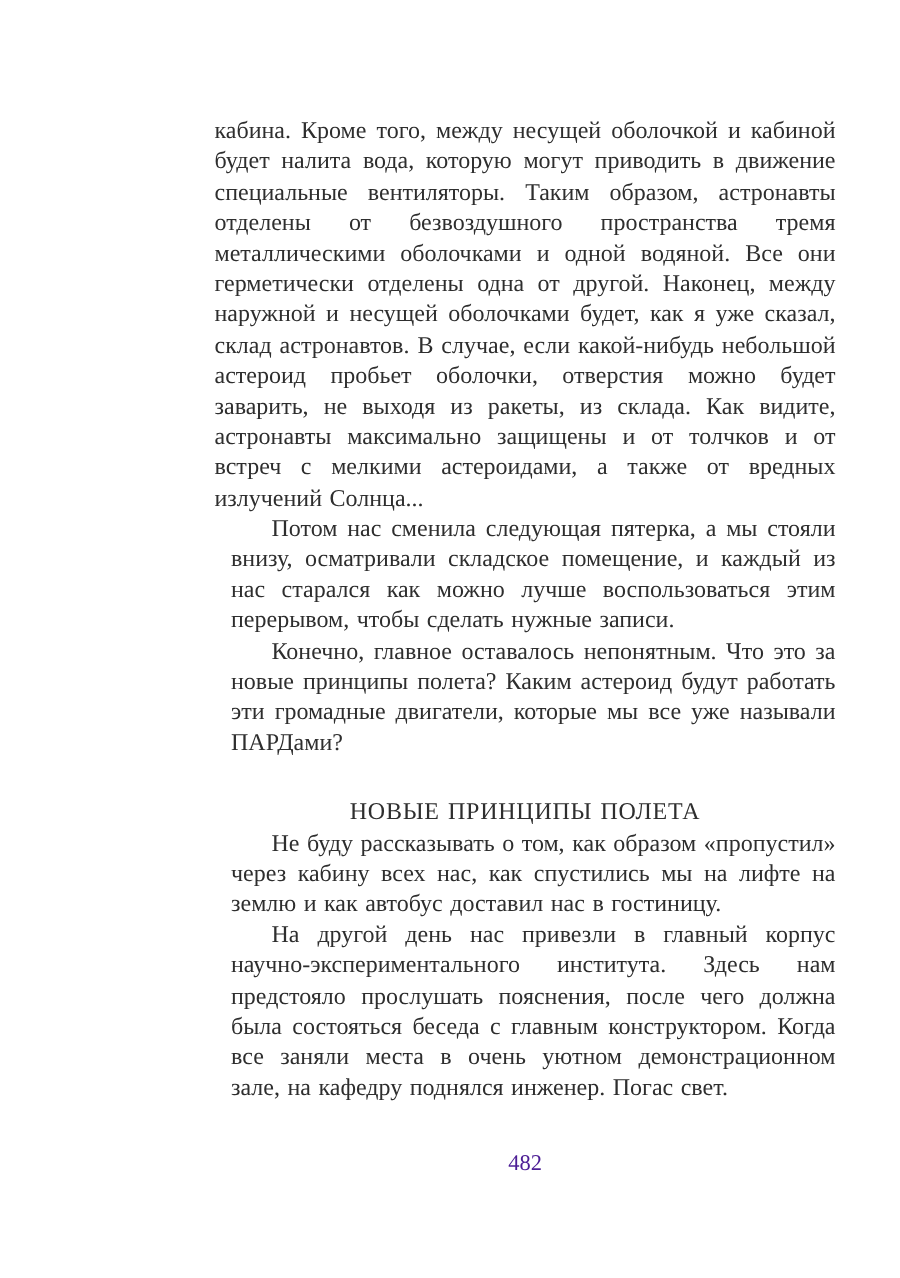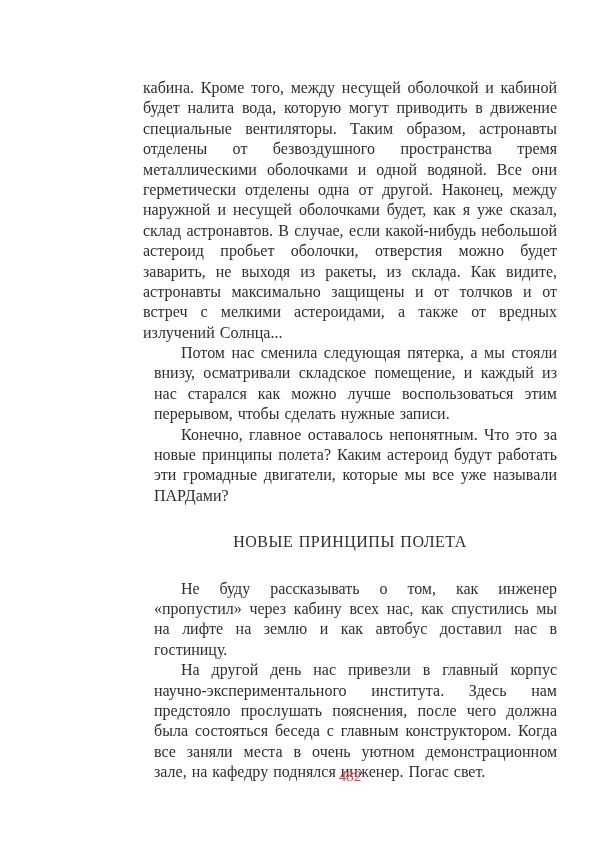--- a/index.html
+++ b/index.html
@@ -39,38 +39,37 @@
   p.noindent {
     text-indent: 0;
   }
   .chapter-heading {
     font-size: 16px;
     font-weight: normal;
     text-align: center;
     text-indent: 0;
     letter-spacing: 0.5px;
     margin-top: 26px;
-    margin-bottom: 26px;
   }
   .page-number {
     position: absolute;
     left: 143px;
     width: 414px;
     top: 768px;
     text-align: center;
     font-size: 15px;
-    color: #ef4444;
+    color: #4c1d95;
   }
 </style>
 </head>
 <body>
 
 <div class="page">
   <div class="text-block">
     <p class="noindent">кабина. Кроме того, между несущей оболочкой и кабиной будет налита вода, которую могут приводить в движение специальные вентиляторы. Таким образом, астронавты отделены от безвоздушного пространства тремя металлическими оболочками и одной водяной. Все они герметически отделены одна от другой. Наконец, между наружной и несущей оболочками будет, как я уже сказал, склад астронавтов. В случае, если какой-нибудь небольшой астероид пробьет оболочки, отверстия можно будет заварить, не выходя из ракеты, из склада. Как видите, астронавты максимально защищены и от толчков и от встреч с мелкими астероидами, а также от вредных излучений Солнца...</p>
     <p class="indent">Потом нас сменила следующая пятерка, а мы стояли внизу, осматривали складское помещение, и каждый из нас старался как можно лучше воспользоваться этим перерывом, чтобы сделать нужные записи.</p>
     <p class="indent">Конечно, главное оставалось непонятным. Что это за новые принципы полета? Каким астероид будут работать эти громадные двигатели, которые мы все уже называли ПАРДами?</p>
     <h2 class="chapter-heading">НОВЫЕ ПРИНЦИПЫ ПОЛЕТА</h2>
-    <p class="indent">Не буду рассказывать о том, как инженер «пропустил» через кабину всех нас, как спустились мы на лифте на землю и как автобус доставил нас в гостиницу.</p>
+    <p class="indent">Не буду рассказывать о том, как образом «пропустил» через кабину всех нас, как спустились мы на лифте на землю и как автобус доставил нас в гостиницу.</p>
     <p class="indent">На другой день нас привезли в главный корпус научно-экспериментального института. Здесь нам предстояло прослушать пояснения, после чего должна была состояться беседа с главным конструктором. Когда все заняли места в очень уютном демонстрационном зале, на кафедру поднялся инженер. Погас свет.</p>
   </div>
   <div class="page-number">482</div>
 </div>
 
 </body></html>

